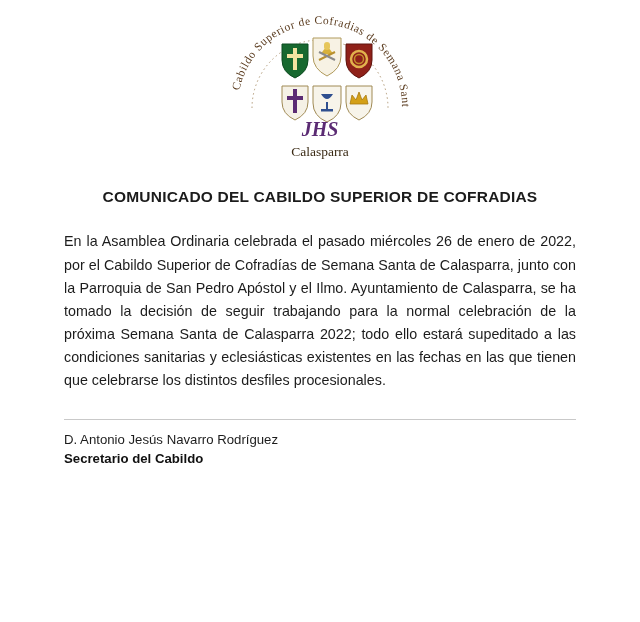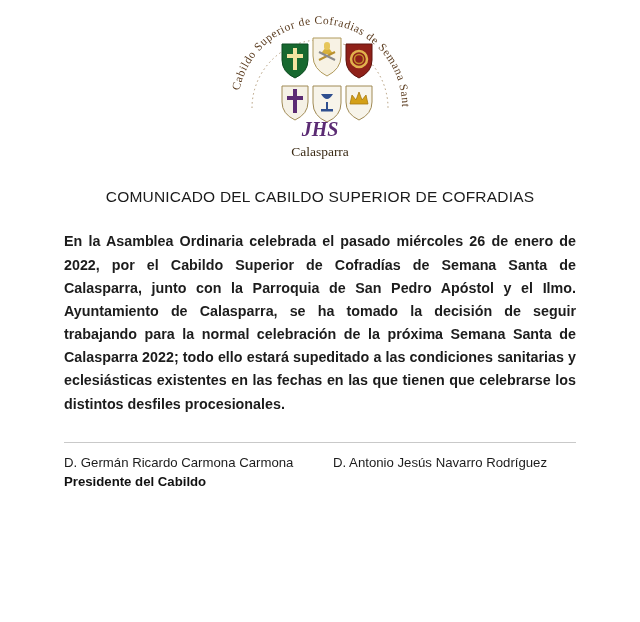--- a/index.html
+++ b/index.html
@@ -40,30 +40,29 @@
     display: block;
   }
 
   
   .title-block {
     margin: 16px 48px 0 48px;
     text-align: center;
   }
   .title-line {
     font-size: 15.5px;
-    font-weight: normal;
+    font-weight: bold;
     letter-spacing: 0.2px;
     color: #1b1b1b;
     line-height: 1.45;
   }
 
   
   .body-block {
     margin: 22px 64px 12px 64px;
-    font-weight: bold;
   }
   .para {
     font-size: 14.3px;
     line-height: 1.62;
     text-align: justify;
     color: #1c1c1c;
     margin: 0 0 16px 0;
     hyphens: none;
   }
   .para:last-child { margin-bottom: 0; }
@@ -172,23 +171,20 @@
     <div class="title-line">COMUNICADO DEL CABILDO SUPERIOR DE COFRADIAS</div>
   </div>
 
   <div class="body-block">
     <p class="para">En la Asamblea Ordinaria celebrada el pasado miércoles 26 de enero de 2022, por el Cabildo Superior de Cofradías de Semana Santa de Calasparra, junto con la Parroquia de San Pedro Apóstol y el Ilmo. Ayuntamiento de Calasparra, se ha tomado la decisión de seguir trabajando para la normal celebración de la próxima Semana Santa de Calasparra 2022; todo ello estará supeditado a las condiciones sanitarias y eclesiásticas existentes en las fechas en las que tienen que celebrarse los distintos desfiles procesionales.</p>
   </div>
 
   <div class="sig-rule"></div>
 
   <div class="signatures">
-    <div class="sig sig-left">
-      <div class="name">D. Germán Ricardo Carmona Carmona</div>
-      <div class="role">Presidente del Cabildo</div>
-    </div>
     <div class="sig sig-right">
       <div class="name">D. Antonio Jesús Navarro Rodríguez</div>
+      <div class="role">Secretario del Cabildo</div>
     </div>
   </div>
 
   <div class="edge-band"></div>
 </div>
 
 </body></html>

